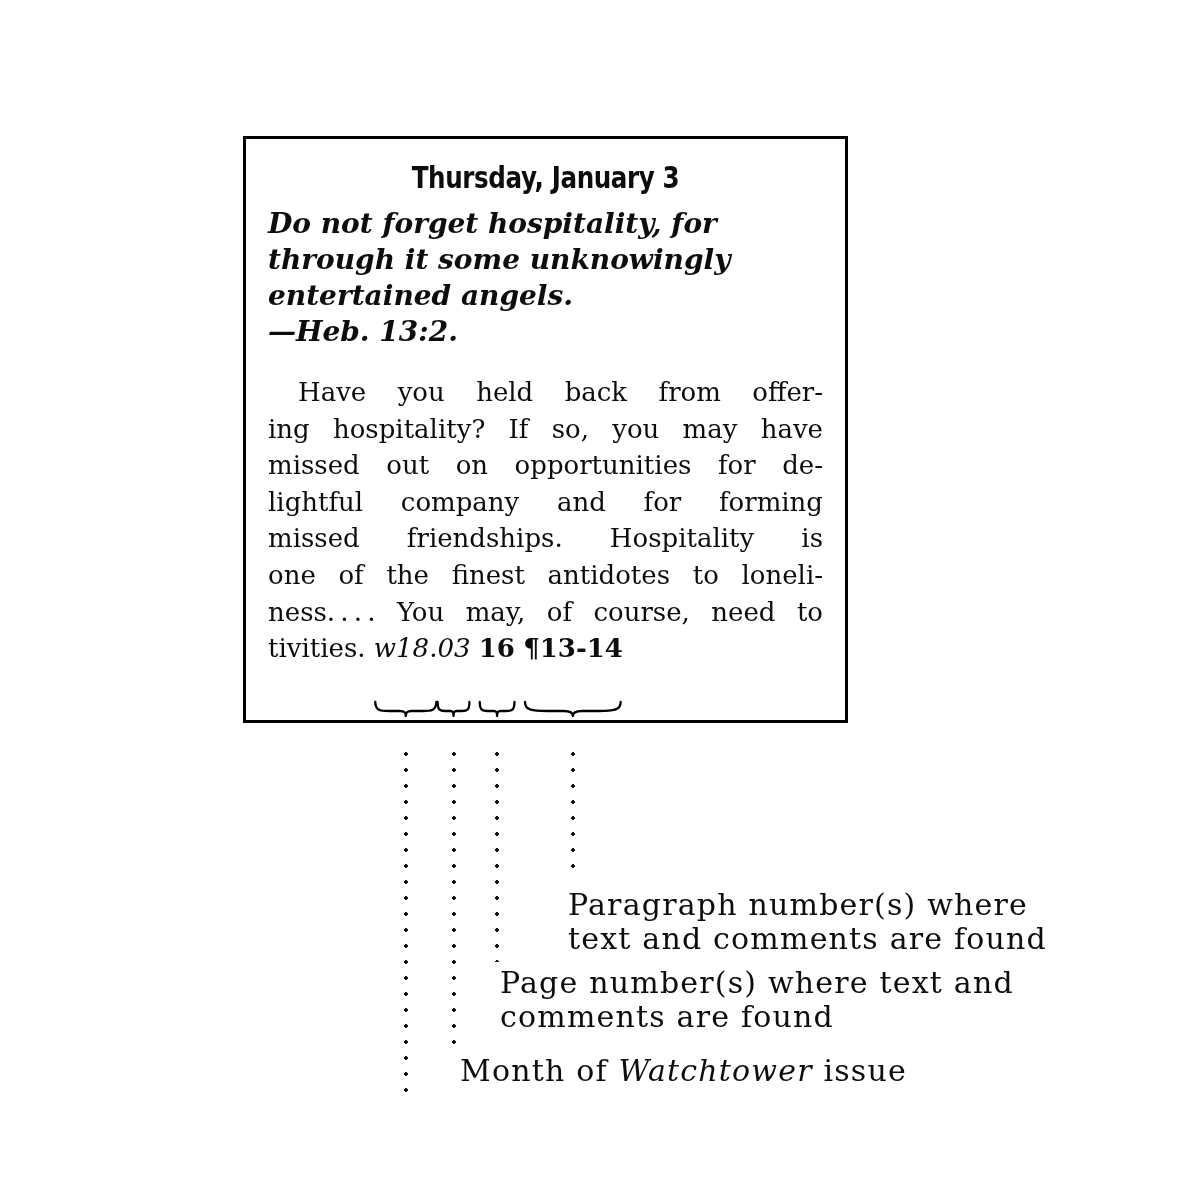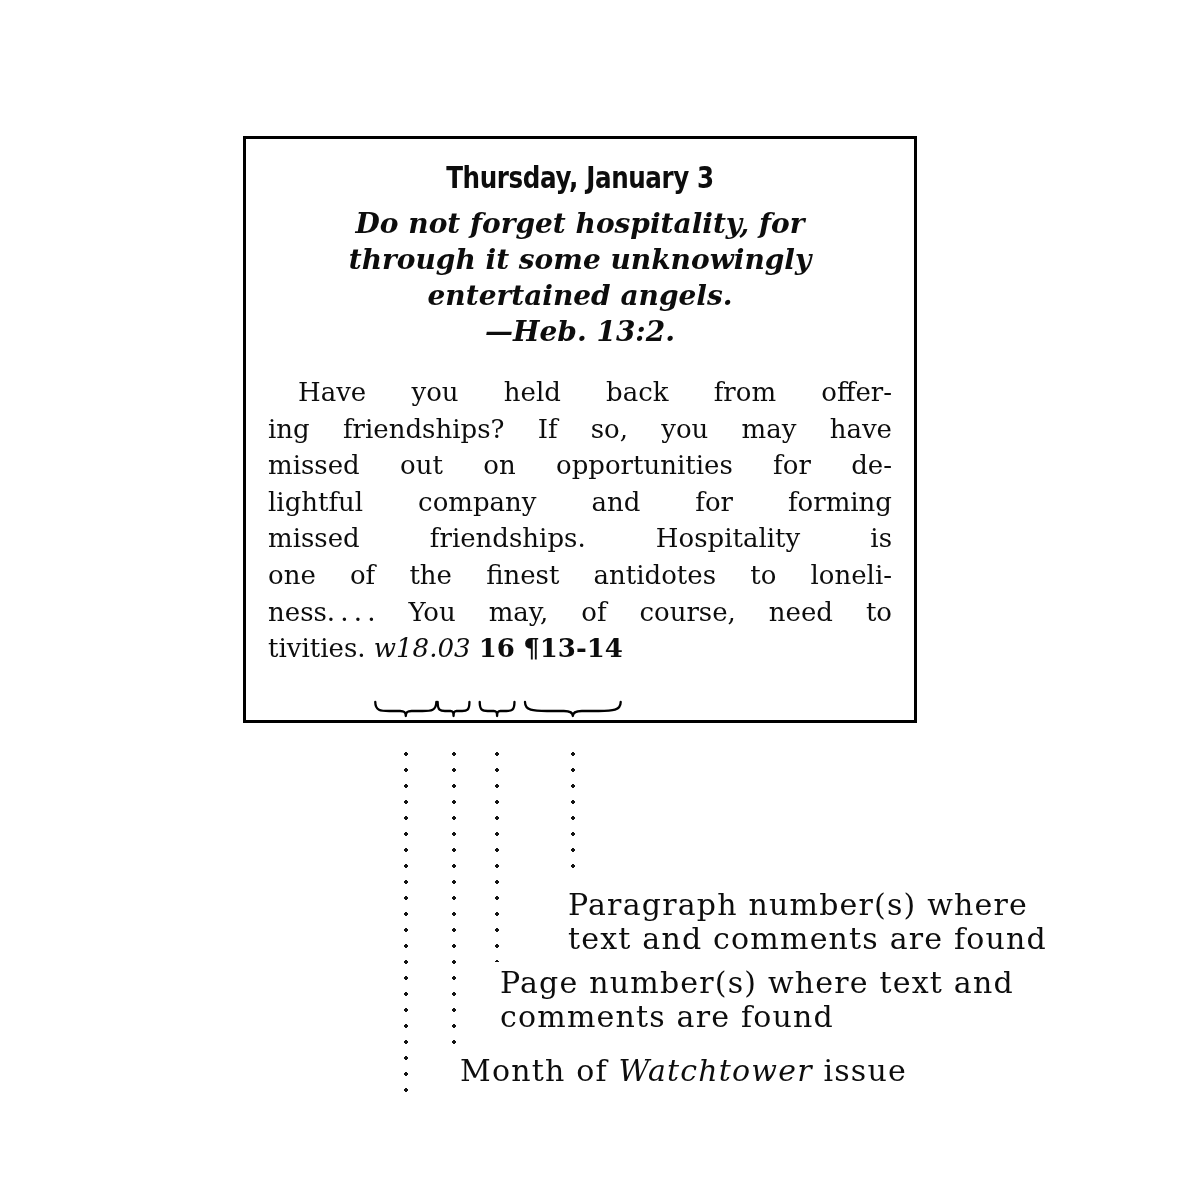--- a/index.html
+++ b/index.html
@@ -1,25 +1,25 @@
 <!DOCTYPE html>
 <html><head>
 <meta charset="utf-8">
 <style>
   html,body{margin:0;padding:0;background:#ffffff;}
   #page{position:relative;width:1200px;height:1200px;background:#ffffff;
         font-family:"DejaVu Serif",serif;color:#0d0d0d;overflow:hidden;}
 
   
-  .box{position:absolute;left:243px;top:136px;width:674px;height:587px;
+  .box{position:absolute;left:243px;top:136px;width:605px;height:587px;
        box-sizing:border-box;border:3px solid #000;padding:20px 22px 0 22px;}
   .box-title{margin-top:2px;height:34px;line-height:34px;text-align:center;
        font-family:"DejaVu Sans","Liberation Sans",sans-serif;font-weight:bold;
        font-size:30px;letter-spacing:-0.5px;transform:scaleX(0.82);transform-origin:center;}
-  .quote{margin-top:11px;text-align:center;font-weight:bold;font-style:italic;
+  .quote{margin-top:11px;font-weight:bold;font-style:italic;
        font-size:28px;line-height:36px;}
   .qline{white-space:nowrap;}
   .bodytext{margin-top:24px;font-size:26px;line-height:36.6px;}
   .bline{height:36.6px;text-align:justify;text-align-last:justify;overflow:visible;white-space:nowrap;
        white-space:normal;}
   .bline.ind{text-indent:30px;}
   .bline.cite{text-align:left;text-align-last:left;}
   .it{font-style:italic;margin-top:36px;}
   .bd{font-weight:bold;text-align:center;}
 
@@ -50,21 +50,21 @@
 
     <div class="quote">
       <div class="qline">Do not forget hospitality, for</div>
       <div class="qline">through it some unknowingly</div>
       <div class="qline">entertained angels.</div>
       <div class="qline">—Heb. 13:2.</div>
     </div>
 
     <div class="bodytext">
       <div class="bline ind">Have you held back from offer-</div>
-      <div class="bline">ing friendships? If so, you may have</div>
+      <div class="bline">ing hospitality? If so, you may have</div>
       <div class="bline">missed out on opportunities for de-</div>
       <div class="bline">lightful company and for forming</div>
       <div class="bline">missed friendships. Hospitality is</div>
       <div class="bline">one of the finest antidotes to loneli-</div>
       <div class="bline">ness. . . . You may, of course, need to</div>
       <div class="bline cite"><span>tivities. </span><span class="it">w18.</span><span class="it">03</span> <span class="bd">16</span> <span class="bd">¶13-14</span></div>
     </div>
   </div>
 
   <svg class="brace" viewBox="0 0 100 16" preserveAspectRatio="none" style="left: 373.797px; width: 63.6094px; top: 700.75px;">

